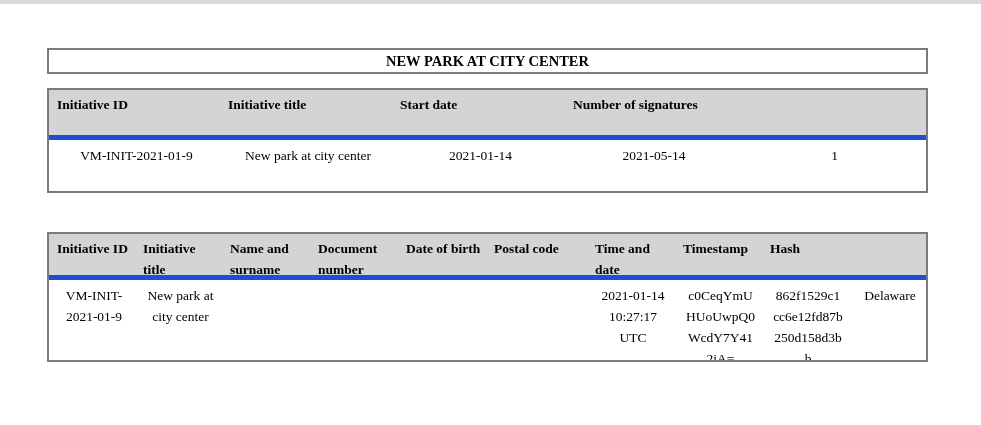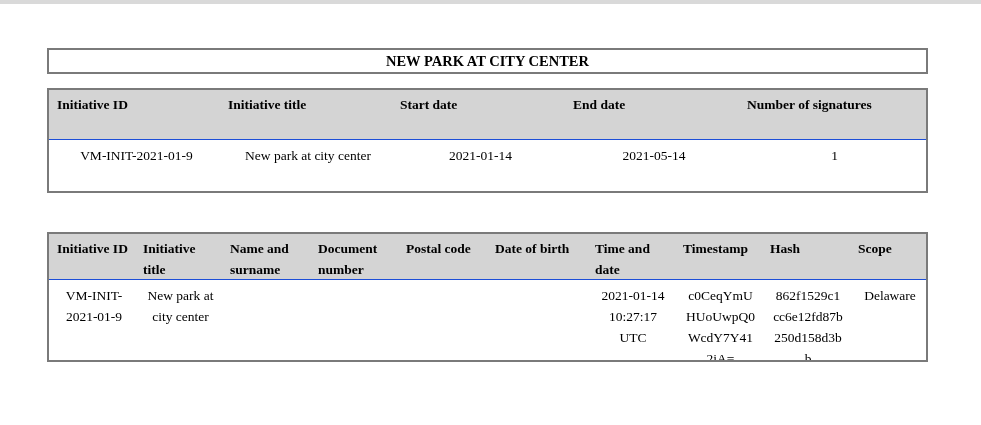--- a/index.html
+++ b/index.html
@@ -28,21 +28,21 @@
     position: absolute; left: 47px;
     width: 881px;
     border: 2px solid #7a7a7a;
     background: #ffffff;
   }
   .tbl-summary { top: 88px; height: 105px; }
   .tbl-signatures { top: 232px; height: 130px; }
   .row { display: flex; width: 100%; }
   .thead {
     background: #d4d4d4;
-    border-bottom: 1px solid #1d4ed8;
+    border-bottom: 5px solid #1d4ed8;
     font-weight: bold;
   }
   .tbl-summary .thead { height: 50px; }
   .tbl-summary .tbody { height: 51px; }
   .tbl-signatures .thead { height: 46px; }
   .tbl-signatures .tbody { height: 80px; }
   .cell {
     padding: 4px 4px 0 8px;
     font-size: 13.5px;
     line-height: 21px;
@@ -65,44 +65,42 @@
 
 <div class="title-box">
   <span>NEW PARK AT CITY CENTER</span>
 </div>
 
 <div class="tbl tbl-summary">
   <div class="row thead">
     <div class="cell s1">Initiative ID</div>
     <div class="cell s2">Initiative title</div>
     <div class="cell s3">Start date</div>
-    <div class="cell s4">End date</div>
     <div class="cell s5">Number of signatures</div>
   </div>
   <div class="row tbody">
     <div class="cell s1">VM-INIT-2021-01-9</div>
     <div class="cell s2">New park at city center</div>
     <div class="cell s3">2021-01-14</div>
     <div class="cell s4">2021-05-14</div>
     <div class="cell s5">1</div>
   </div>
 </div>
 
 <div class="tbl tbl-signatures">
   <div class="row thead">
     <div class="cell g1">Initiative ID</div>
     <div class="cell g2">Initiative title</div>
     <div class="cell g3">Name and surname</div>
     <div class="cell g4">Document number</div>
+    <div class="cell g5">Date of birth</div>
     <div class="cell g6">Postal code</div>
-    <div class="cell g5">Date of birth</div>
     <div class="cell g7">Time and date</div>
     <div class="cell g8">Timestamp</div>
     <div class="cell g9">Hash</div>
-    <div class="cell g10">Scope</div>
   </div>
   <div class="row tbody">
     <div class="cell g1">VM-INIT-2021-01-9</div>
     <div class="cell g2">New park at city center</div>
     <div class="cell g3"></div>
     <div class="cell g4"></div>
     <div class="cell g5"></div>
     <div class="cell g6"></div>
     <div class="cell g7">
         <div>2021-01-14</div>

